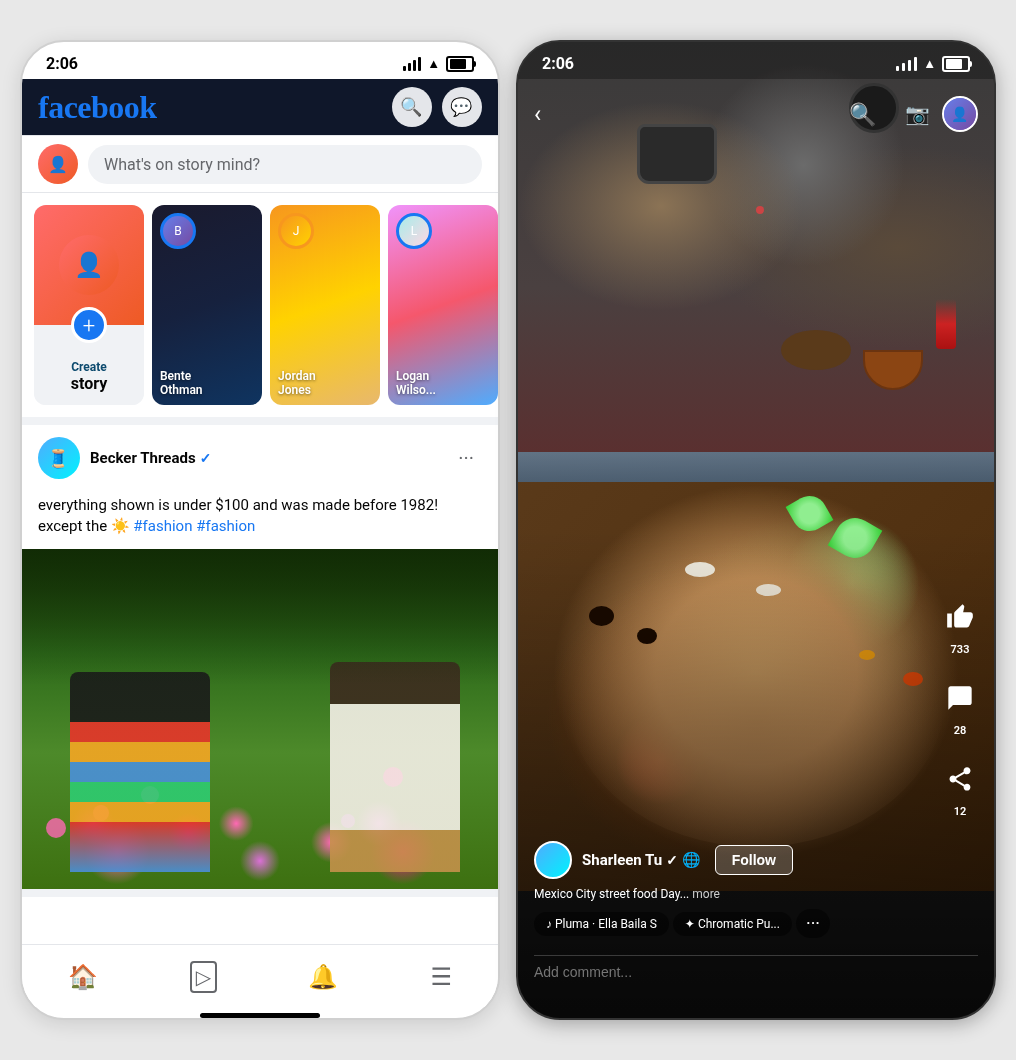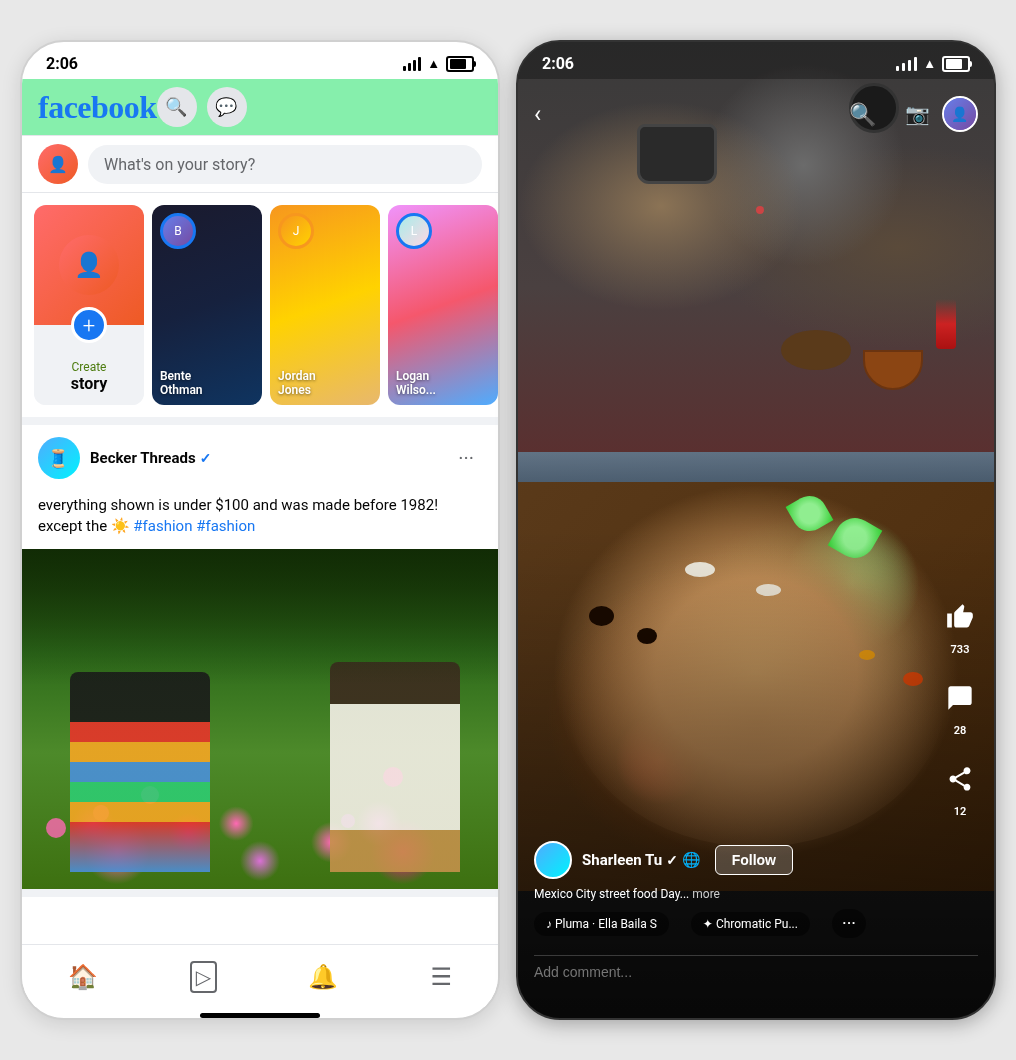--- a/index.html
+++ b/index.html
@@ -44,23 +44,24 @@
     .signal-bars span {
       background: #000;
       width: 3px;
       border-radius: 1px;
     }
     .wifi-icon, .battery-icon { font-size: 13px; }
 
     
     .fb-header {
       display: flex;
+      justify-content: space-between;
       align-items: center;
       padding: 8px 16px 8px;
-      background: #86efac;
+      background: #0f172a;
     }
     .fb-logo {
       font-size: 32px;
       font-weight: 800;
       color: #1877f2;
       font-family: Georgia, serif;
       letter-spacing: -0.5px;
     }
     .fb-header-icons { display: flex; gap: 10px; }
     .header-icon-btn {
@@ -520,21 +521,21 @@
     }
     .reel-description {
       color: #fff;
       font-size: 12px;
       margin-bottom: 8px;
     }
     .reel-description .more { color: #ccc; }
     .reel-music-row {
       display: flex;
       align-items: center;
-      gap: 22px;
+      gap: 4px;
     }
     .reel-music-chip {
       background: rgba(0,0,0,0.5);
       color: #fff;
       font-size: 12px;
       padding: 5px 12px;
       border-radius: 20px;
       display: flex;
       align-items: center;
       gap: 5px;
@@ -605,33 +606,33 @@
     <div class="fb-header">
       <span class="fb-logo">facebook</span>
       <div class="fb-header-icons">
         <button class="header-icon-btn">🔍</button>
         <button class="header-icon-btn">💬</button>
       </div>
     </div>
 
     <div class="status-input-row">
       <div class="avatar-small">👤</div>
-      <div class="status-placeholder">What's on your story?</div>
+      <div class="status-placeholder">What's on story mind?</div>
     </div>
 
     <div class="stories-section">
 
       <div class="story-card create">
         <div class="create-story-top">
           <div style="width:60px;height:60px;border-radius:50%;background:linear-gradient(135deg,#ff6b6b,#ee5a24);display:flex;align-items:center;justify-content:center;font-size:24px;color:#fff;">👤</div>
           <div class="create-plus">+</div>
         </div>
         <div class="create-story-bottom">
           <div style="padding-top:20px;text-align:center;">
-            <span style="display:block;font-size:12px;font-weight:400;color:#4d7c0f;">Create</span>
+            <span style="display:block;font-size:12px;font-weight:700;color:#0c4a6e;">Create</span>
             <span style="display:block;font-size:16px;font-weight:700;color:#050505;">story</span>
           </div>
         </div>
       </div>
 
       <div class="story-card story-bg-1">
         <div class="story-avatar-top">B</div>
         <div class="story-name">Bente<br>Othman</div>
       </div>
 

